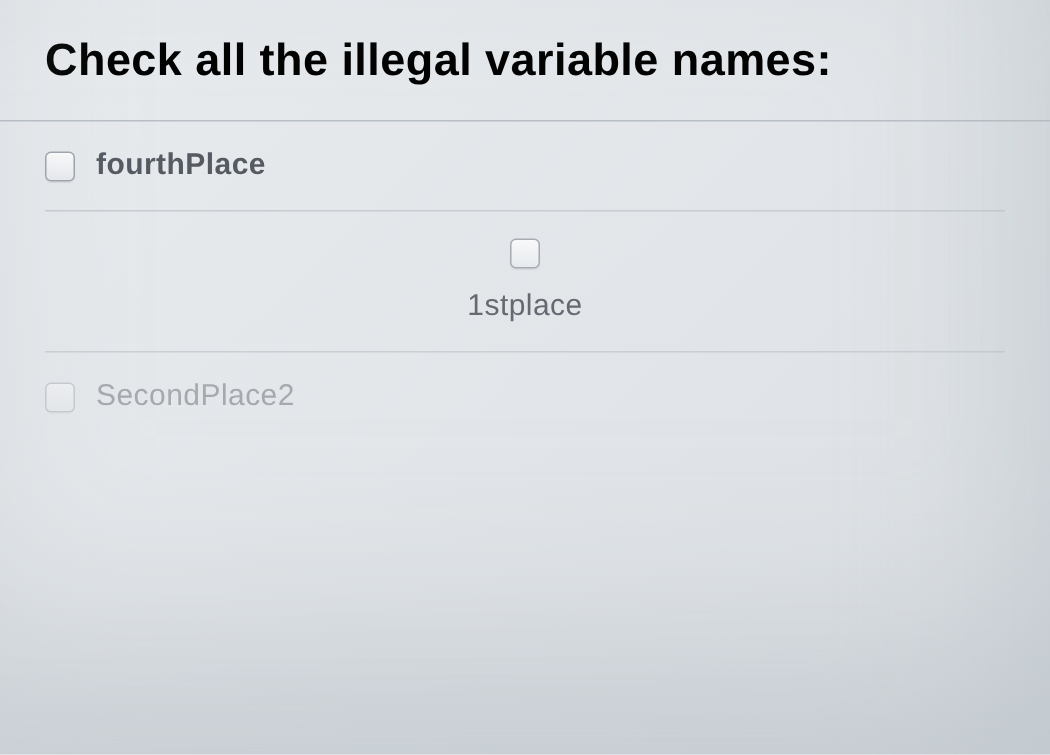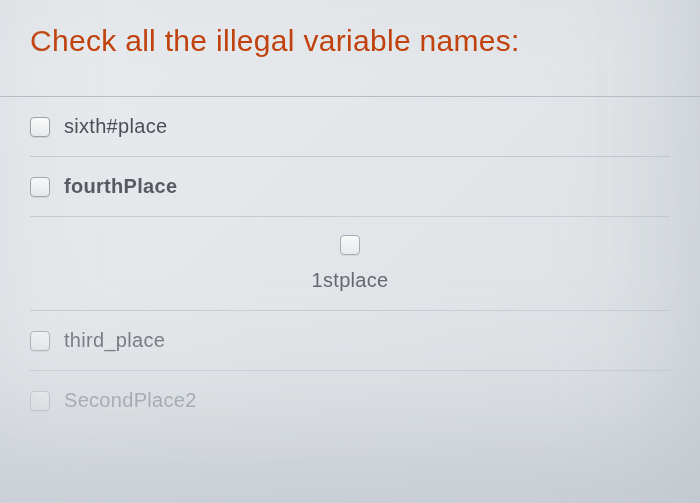--- a/index.html
+++ b/index.html
@@ -13,23 +13,23 @@
       background: linear-gradient(135deg, #e8ebee 0%, #dce0e4 100%);
       font-family: -apple-system, BlinkMacSystemFont, "Segoe UI", Arial, sans-serif;
       overflow: hidden;
       position: relative;
     }
     .container {
       padding: 0;
     }
     .question-title {
       font-size: 30px;
-      font-weight: 400;
-      color: #c2410c;
-      padding: 24px 30px 38px 30px;
+      font-weight: 700;
+      color: #000000;
+      padding: 24px 30px 22px 30px;
       border-bottom: 1px solid #b8bec5;
       letter-spacing: 0.3px;
     }
     .options {
       padding: 0 30px;
     }
     .option-row {
       display: flex;
       align-items: center;
       padding: 18px 0;
@@ -67,40 +67,32 @@
                   inset -80px 0 100px -40px rgba(180,188,196,0.3);
     }
   </style>
 </head>
 <body>
 
 <div class="container">
   <h2 class="question-title">Check all the illegal variable names:</h2>
   <div class="options">
 
-    <div class="option-row">
-      <div class="checkbox"></div>
-      <span class="option-label">sixth#place</span>
-    </div>
 
 
     <div class="option-row faded-1">
       <div class="checkbox"></div>
       <span class="option-label">fourthPlace</span>
     </div>
 
     <div class="option-row faded-2">
       <div class="checkbox"></div>
       <span class="option-label">1stplace</span>
     </div>
 
-    <div class="option-row faded-3">
-      <div class="checkbox"></div>
-      <span class="option-label">third_place</span>
-    </div>
 
     <div class="option-row faded-5">
       <div class="checkbox"></div>
       <span class="option-label">SecondPlace2</span>
     </div>
 
   </div>
 </div>
 
 <div class="vignette"></div>

